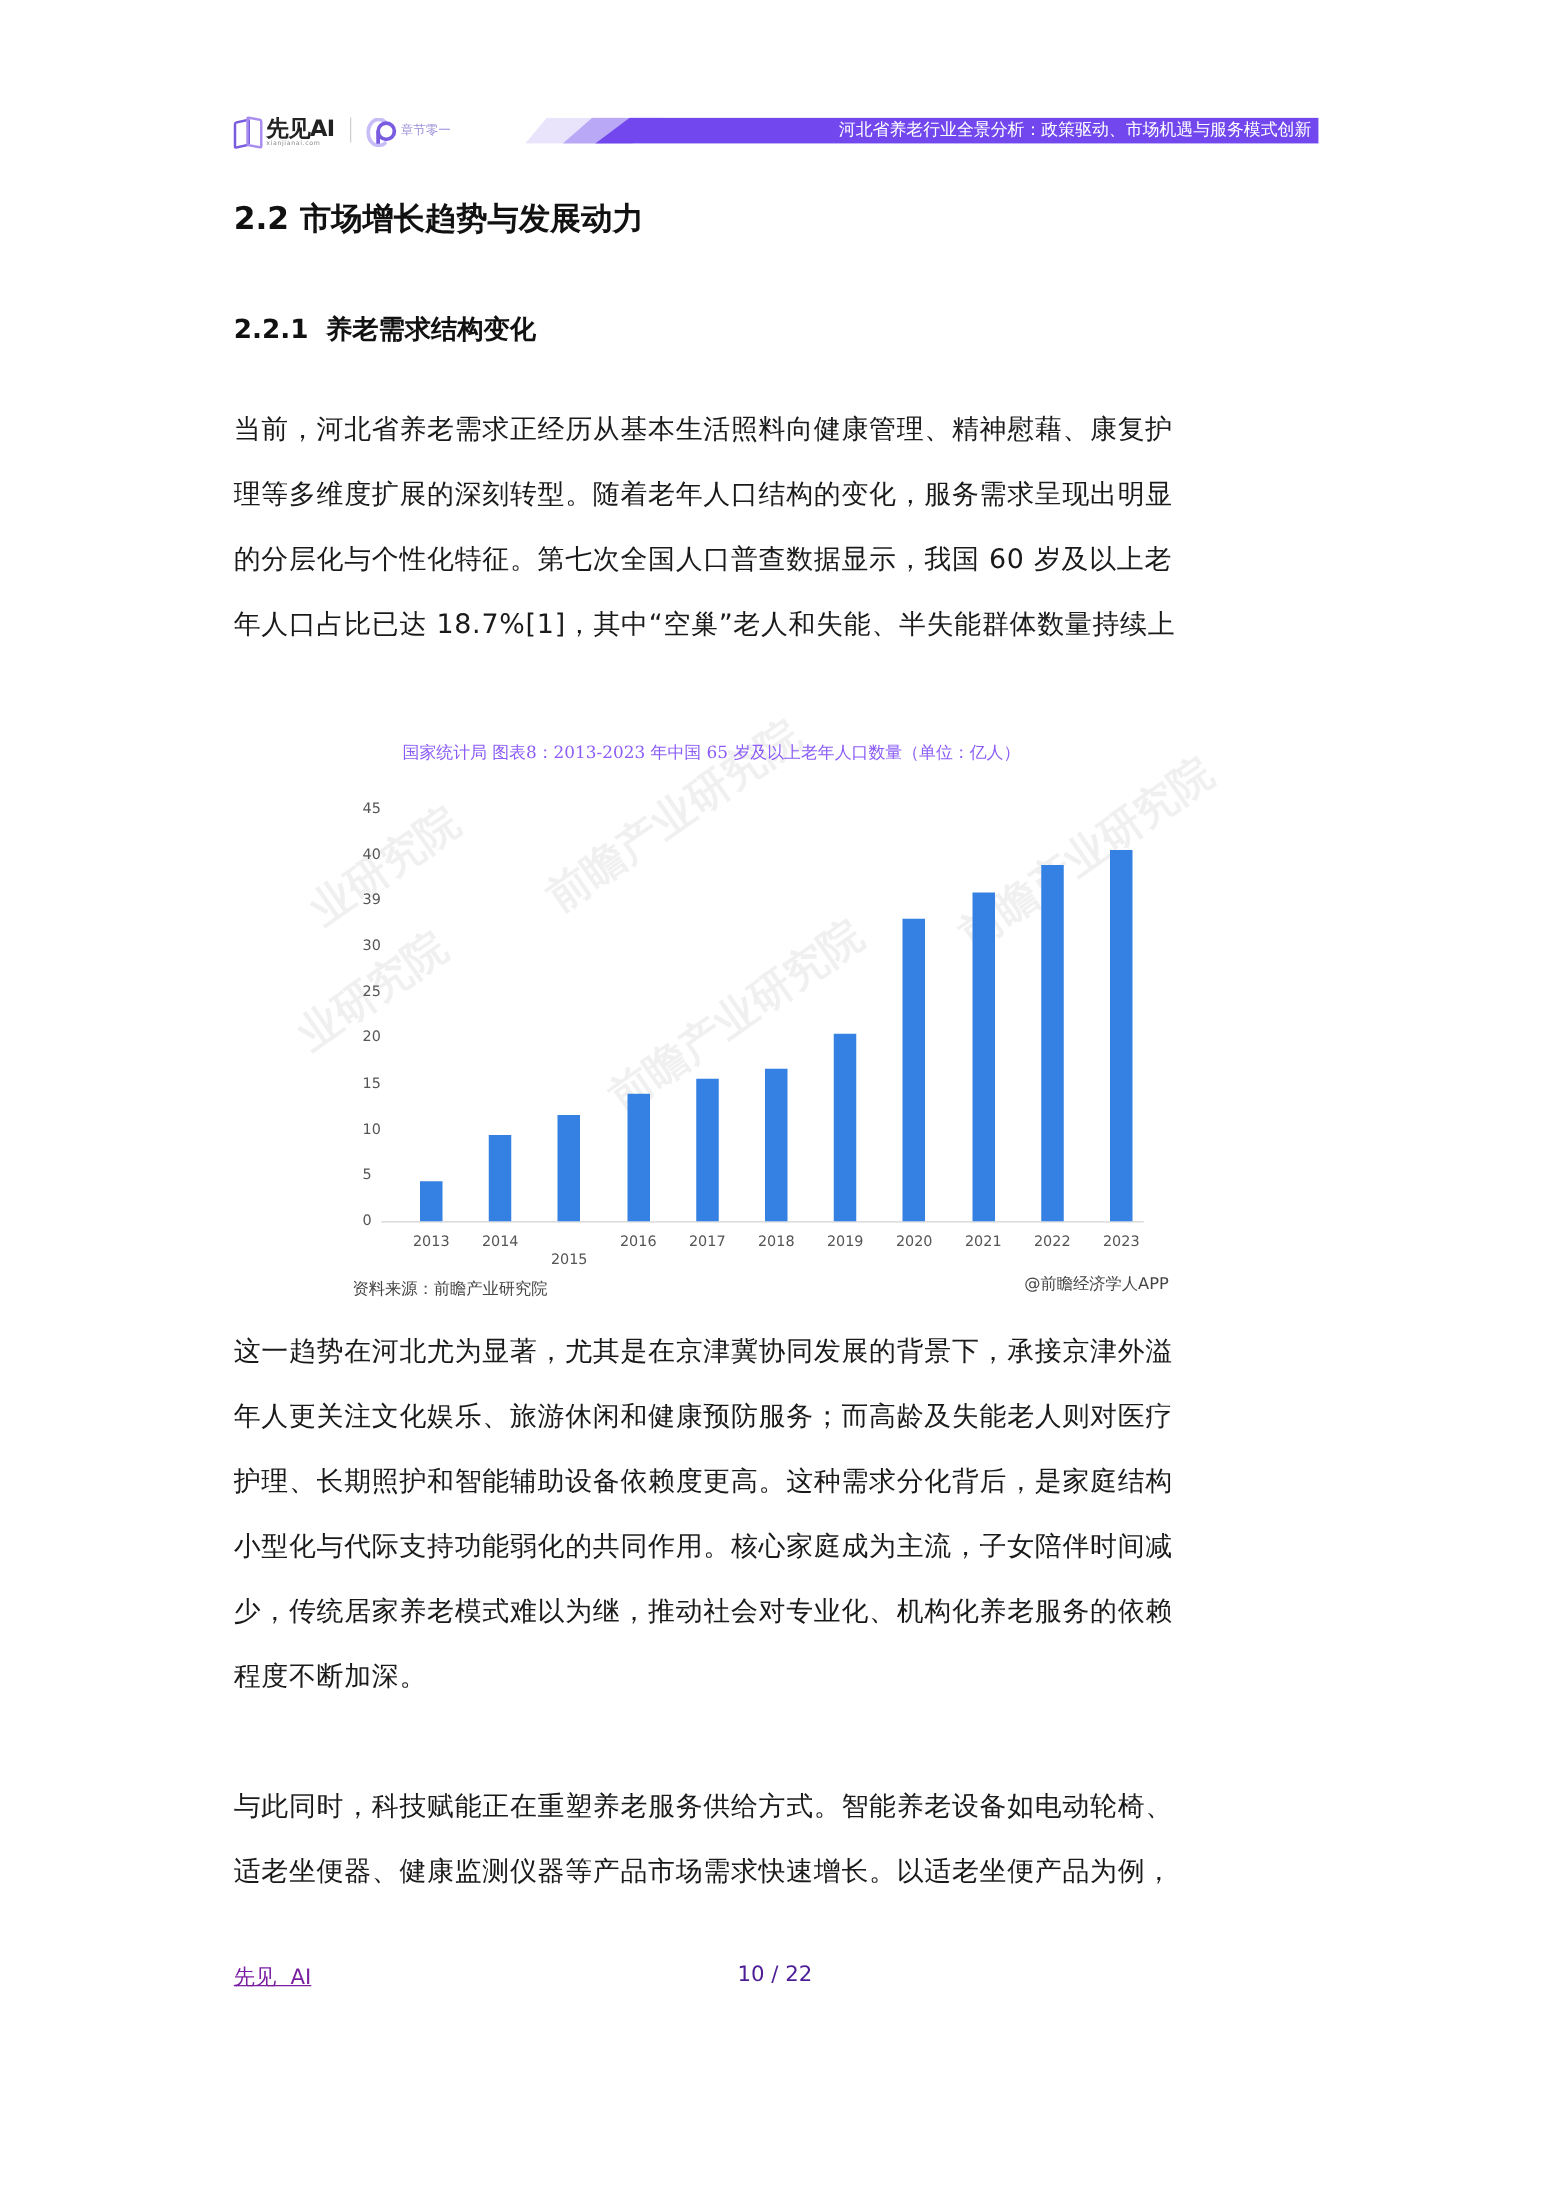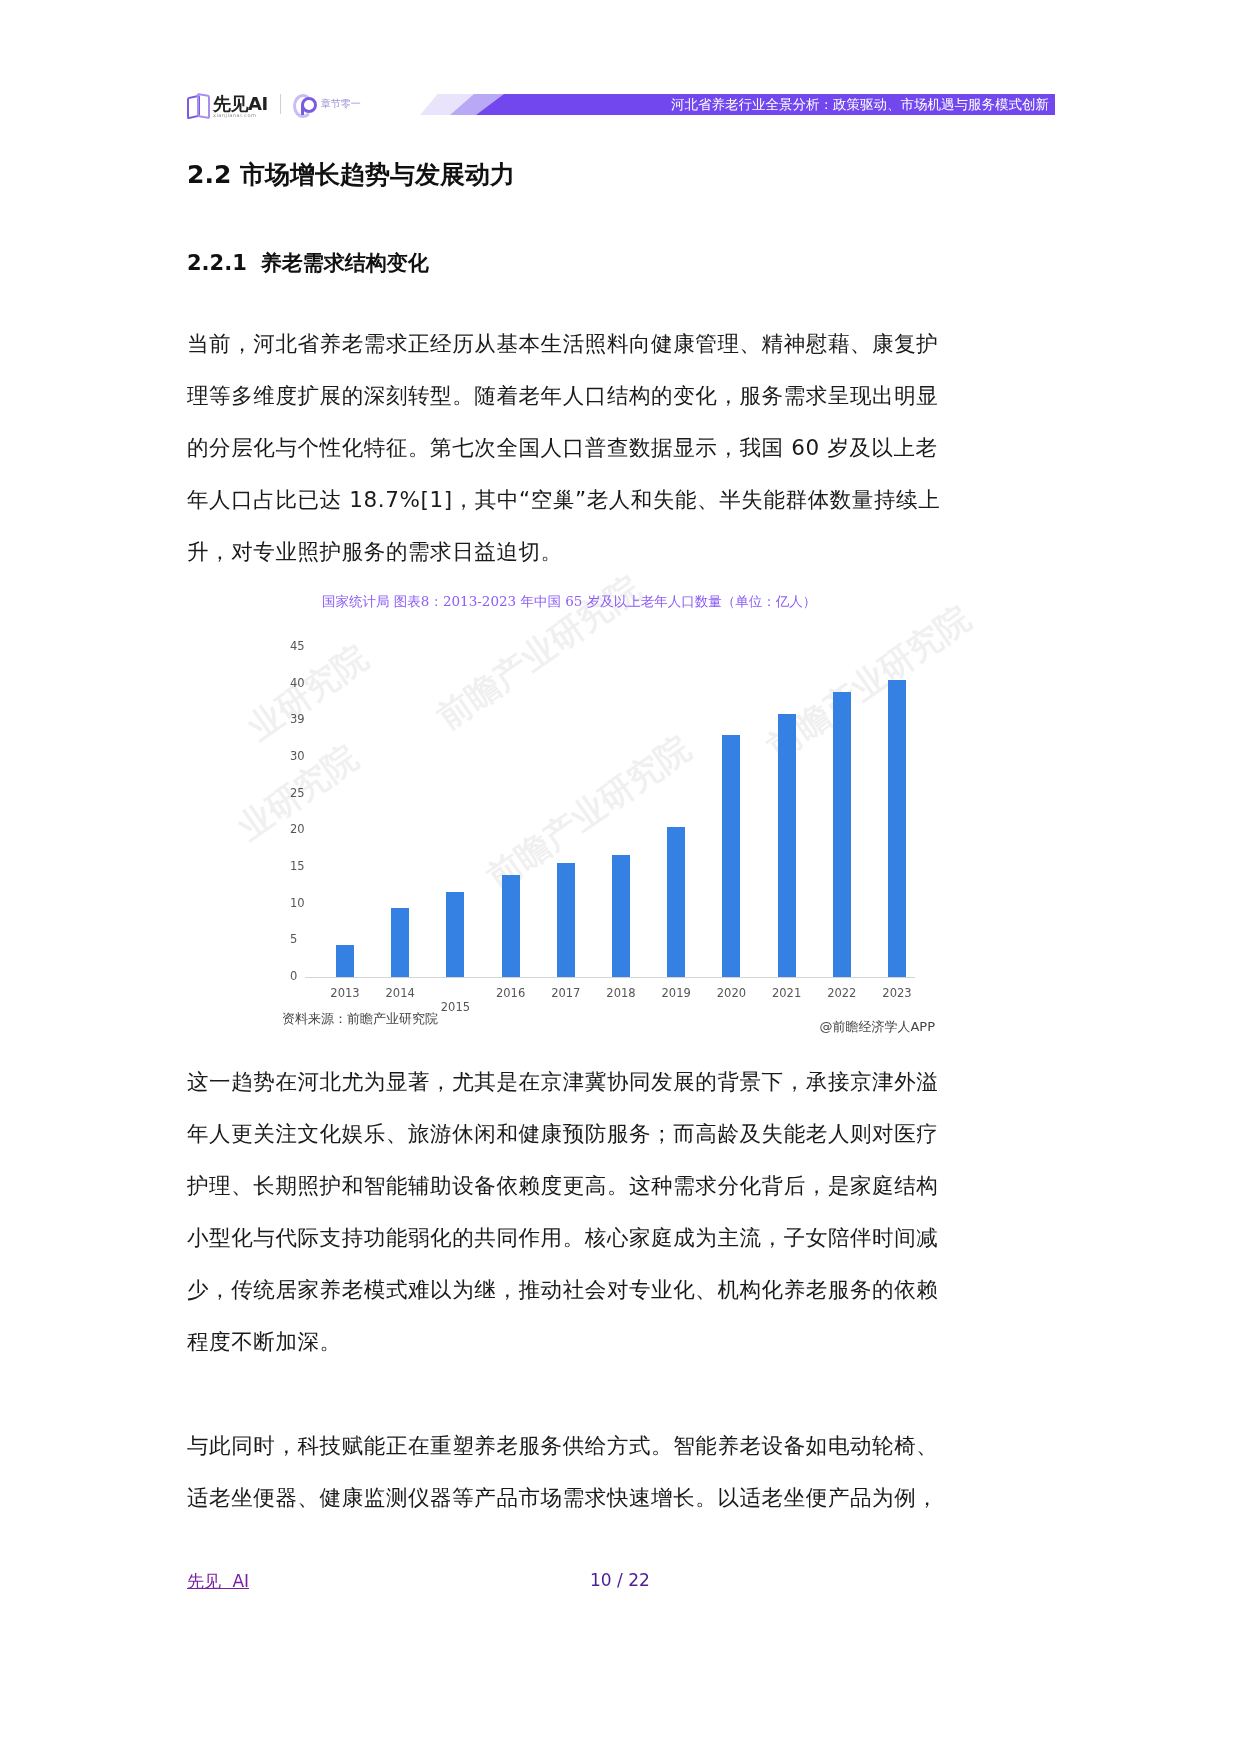--- a/index.html
+++ b/index.html
@@ -40,21 +40,21 @@
   .p3 { top:1420px; }
 
   
   .chart { position:absolute; left:270px; top:590px; width:680px; height:460px; }
   .chart-title { position:absolute; left:52px; top:3px; font-family:"DejaVu Serif","Liberation Serif",serif; font-weight:normal; font-size:13.5px; color:#8b5cf6; white-space:nowrap; }
   .wm { position:absolute; font-size:34px; color:rgba(0,0,0,0.06); font-weight:bold; transform:rotate(-35deg); white-space:nowrap; pointer-events:none; }
   .ytick { position:absolute; left:20px; width:30px; font-size:11.5px; color:#555; text-align:left; }
   .axis { position:absolute; left:35px; top:387px; width:610px; height:1px; background:#d4d4d4; }
   .bar { position:absolute; width:18px; background:#3480e3; }
   .xlab { position:absolute; top:396px; width:50px; font-size:11.5px; color:#555; text-align:center; }
-  .src { position:absolute; left:12px; top:420px; font-size:13px; color:#444; white-space:nowrap; }
+  .src { position:absolute; left:12px; top:432px; font-size:13px; color:#444; white-space:nowrap; }
   .credit { position:absolute; right:15px; top:428px; font-size:13px; color:#444; white-space:nowrap; }
 
   
   .foot-link { position:absolute; left:187px; top:1570px; font-size:17px; color:#7a1fa2; text-decoration:underline; white-space:nowrap; word-spacing:6px; }
   .foot-page { position:absolute; left:590px; top:1570px; font-size:17px; color:#4c1d95; white-space:nowrap; }
 </style>
 </head>
 <body>
 
 <div class="hdr">
@@ -84,21 +84,20 @@
 <div class="h2">2.2 市场增长趋势与发展动力</div>
 <div class="h3">
   <span class="num">2.2.1</span><span>养老需求结构变化</span>
 </div>
 
 <div class="para p1">
   <span class="line">当前，河北省养老需求正经历从基本生活照料向健康管理、精神慰藉、康复护</span>
   <span class="line">理等多维度扩展的深刻转型。随着老年人口结构的变化，服务需求呈现出明显</span>
   <span class="line">的分层化与个性化特征。第七次全国人口普查数据显示，我国 60 岁及以上老</span>
   <span class="line">年人口占比已达 18.7%[1]，其中“空巢”老人和失能、半失能群体数量持续上</span>
-  <span class="line">升，对专业照护服务的需求日益迫切。</span>
 </div>
 
 <div class="chart">
   <div class="wm" style="left:-30px;top:80px;">业研究院</div>
   <div class="wm" style="left:150px;top:40px;">前瞻产业研究院</div>
   <div class="wm" style="left:-40px;top:180px;">业研究院</div>
   <div class="wm" style="left:200px;top:200px;">前瞻产业研究院</div>
   <div class="wm" style="left:480px;top:70px;">前瞻产业研究院</div>
 
   <div class="chart-title">国家统计局  图表8：2013-2023 年中国 65 岁及以上老年人口数量（单位：亿人）</div>

